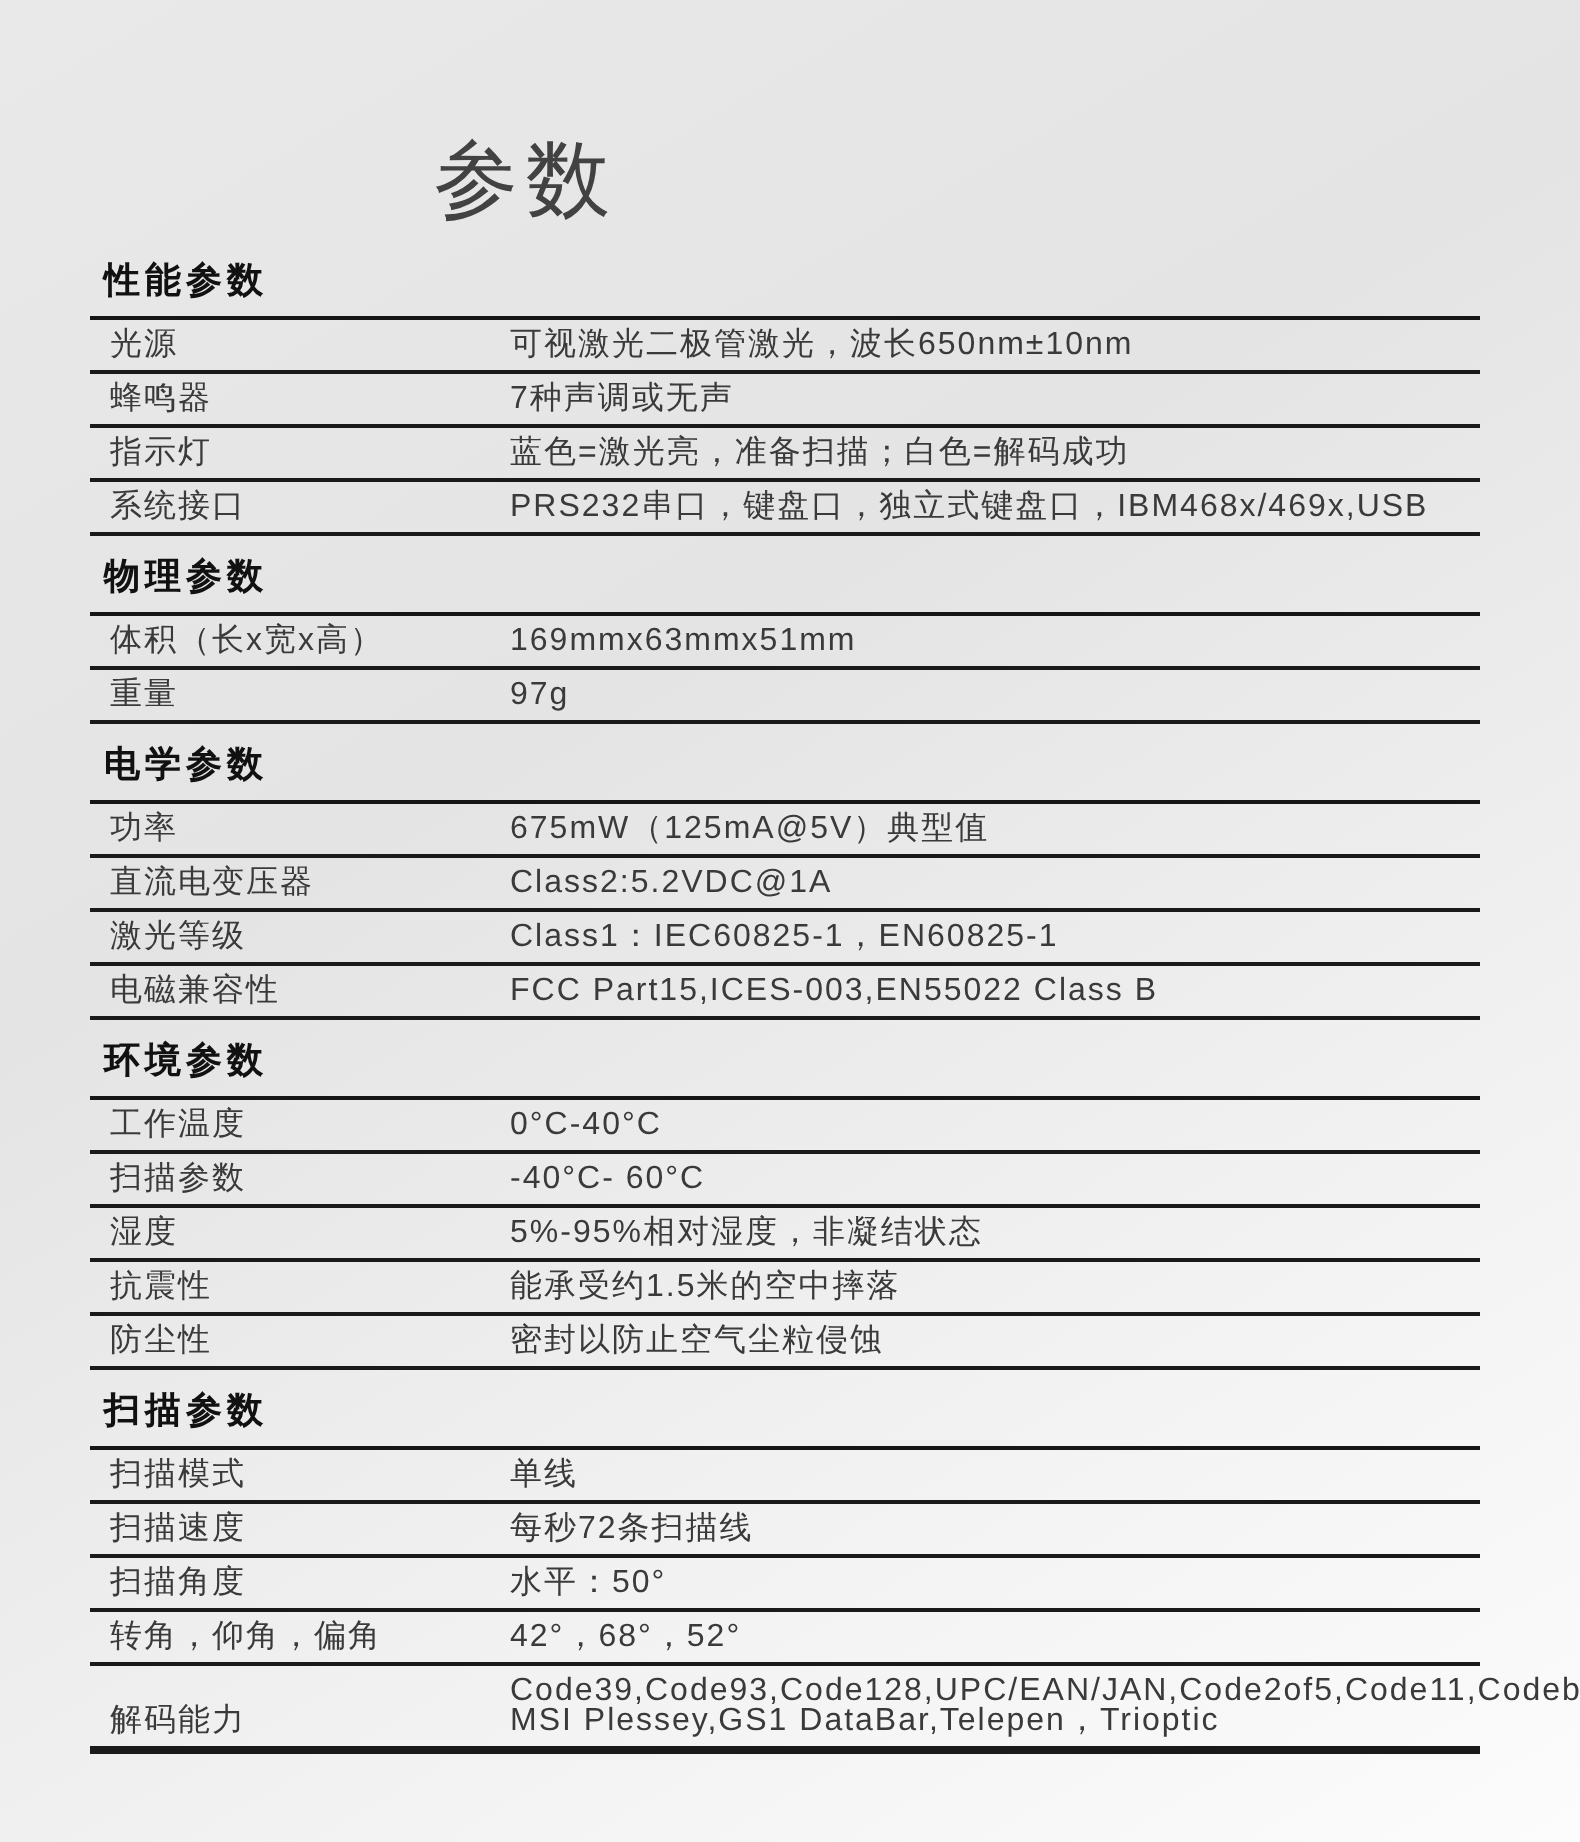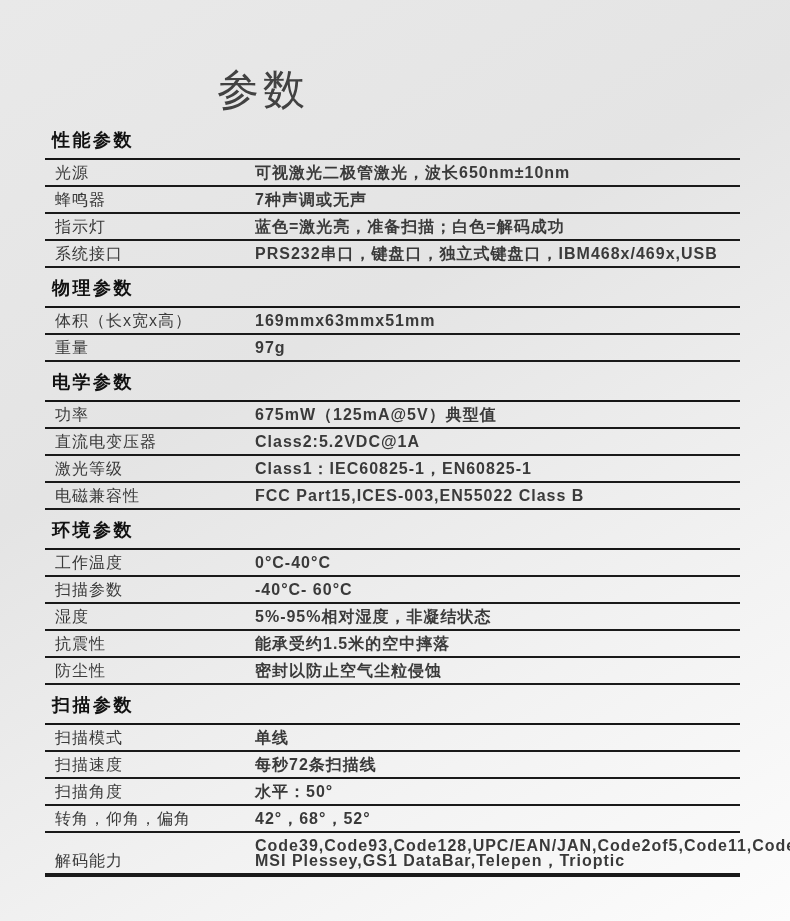--- a/index.html
+++ b/index.html
@@ -49,21 +49,20 @@
   .cell.label {
     width: 210px;
     padding-left: 10px;
     flex: 0 0 auto;
     color: #3a3a3a;
   }
   .cell.value {
     flex: 1 1 auto;
     color: #3a3a3a;
     white-space: pre-line;
-    font-weight: bold;
   }
 </style>
 </head>
 <body>
 
 <div class="content">
 
   <h1 class="page-title">参数</h1>
 
   <section class="section">

